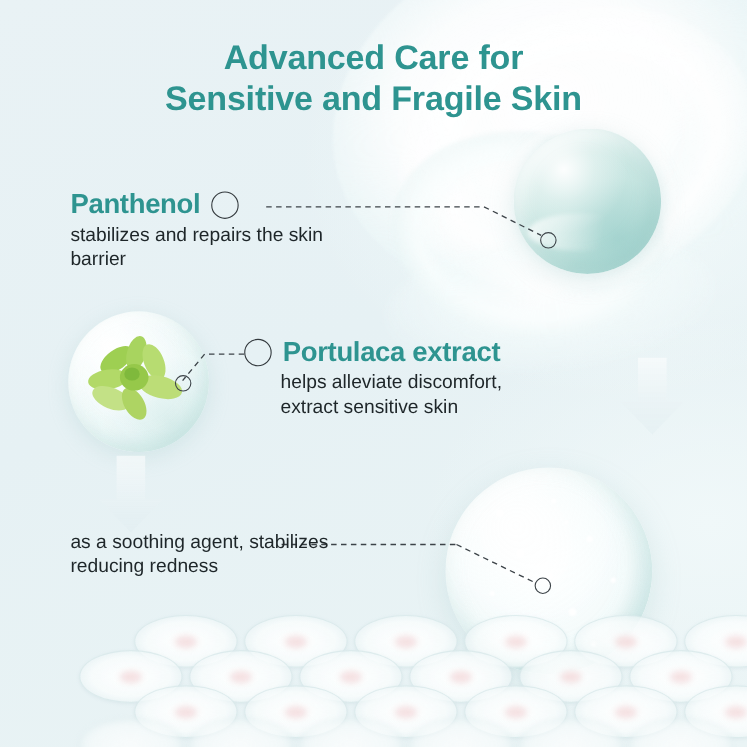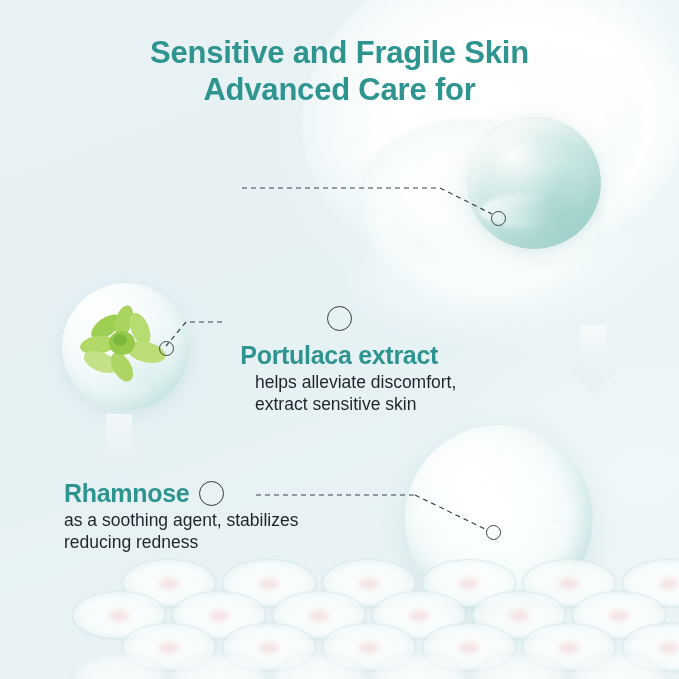--- a/index.html
+++ b/index.html
@@ -127,21 +127,21 @@
   }
   .ing-desc{
     color:#1e2629;font-size:17.5px;line-height:22px;font-weight:400;
     white-space:pre-line;margin-top:2px;
   }
   .ing-head{display:flex;align-items:center;gap:10px;}
   .node{
     width:23px;height:23px;border-radius:50%;
     border:1.6px solid #33393d;background:transparent;flex:0 0 auto;
   }
-  .ing-right .ing-head{flex-direction:column;text-align:right;}
+  .ing-right .ing-head{flex-direction:row;text-align:right;}
   .ing-right .ing-desc{margin-left:33px;}
 
   
   .leaders{position:absolute;left:0;top:0;width:679px;height:679px;pointer-events:none;}
   .endnode{
     position:absolute;width:13px;height:13px;border-radius:50%;
     border:1.4px solid #3c4348;background:transparent;
   }
 </style>
 </head>
@@ -286,36 +286,40 @@
     <path d="M186 322 L166 346" stroke="#3c4348" stroke-width="1.2" fill="none" stroke-dasharray="5 4"></path>
 
     <path d="M256 495 H415" stroke="#3c4348" stroke-width="1.2" fill="none" stroke-dasharray="5 4"></path>
     <path d="M415 495 L487 530" stroke="#3c4348" stroke-width="1.2" fill="none" stroke-dasharray="5 4"></path>
   </svg>
   <div class="endnode" style="left:491px;top:211px;"></div>
   <div class="endnode" style="left:159px;top:341px;"></div>
   <div class="endnode" style="left:486px;top:525px;"></div>
 
   <div class="title">
+    <span>Advanced Care for</span>
     <span>Sensitive and Fragile Skin</span>
-    <span>Advanced Care for</span>
-  </div>
-
+  </div>
+
+  <div class="ing" style="left:64px;top:172px;">
+    <div class="ing-head">
+      <div class="ing-name">Panthenol</div>
+      <div class="node"></div>
+    </div>
+    <div class="ing-desc">stabilizes and repairs the skin
+barrier</div>
+  </div>
 
   <div class="ing ing-right" style="left:222px;top:306px;">
     <div class="ing-head">
       <div class="node"></div>
       <div class="ing-name">Portulaca extract</div>
     </div>
     <div class="ing-desc">helps alleviate discomfort,
 extract sensitive skin</div>
   </div>
 
   <div class="ing" style="left:64px;top:479px;">
-    <div class="ing-head">
-      <div class="ing-name">Rhamnose</div>
-      <div class="node"></div>
-    </div>
     <div class="ing-desc">as a soothing agent, stabilizes
 reducing redness</div>
   </div>
 
 </div>
 
 </body></html>

